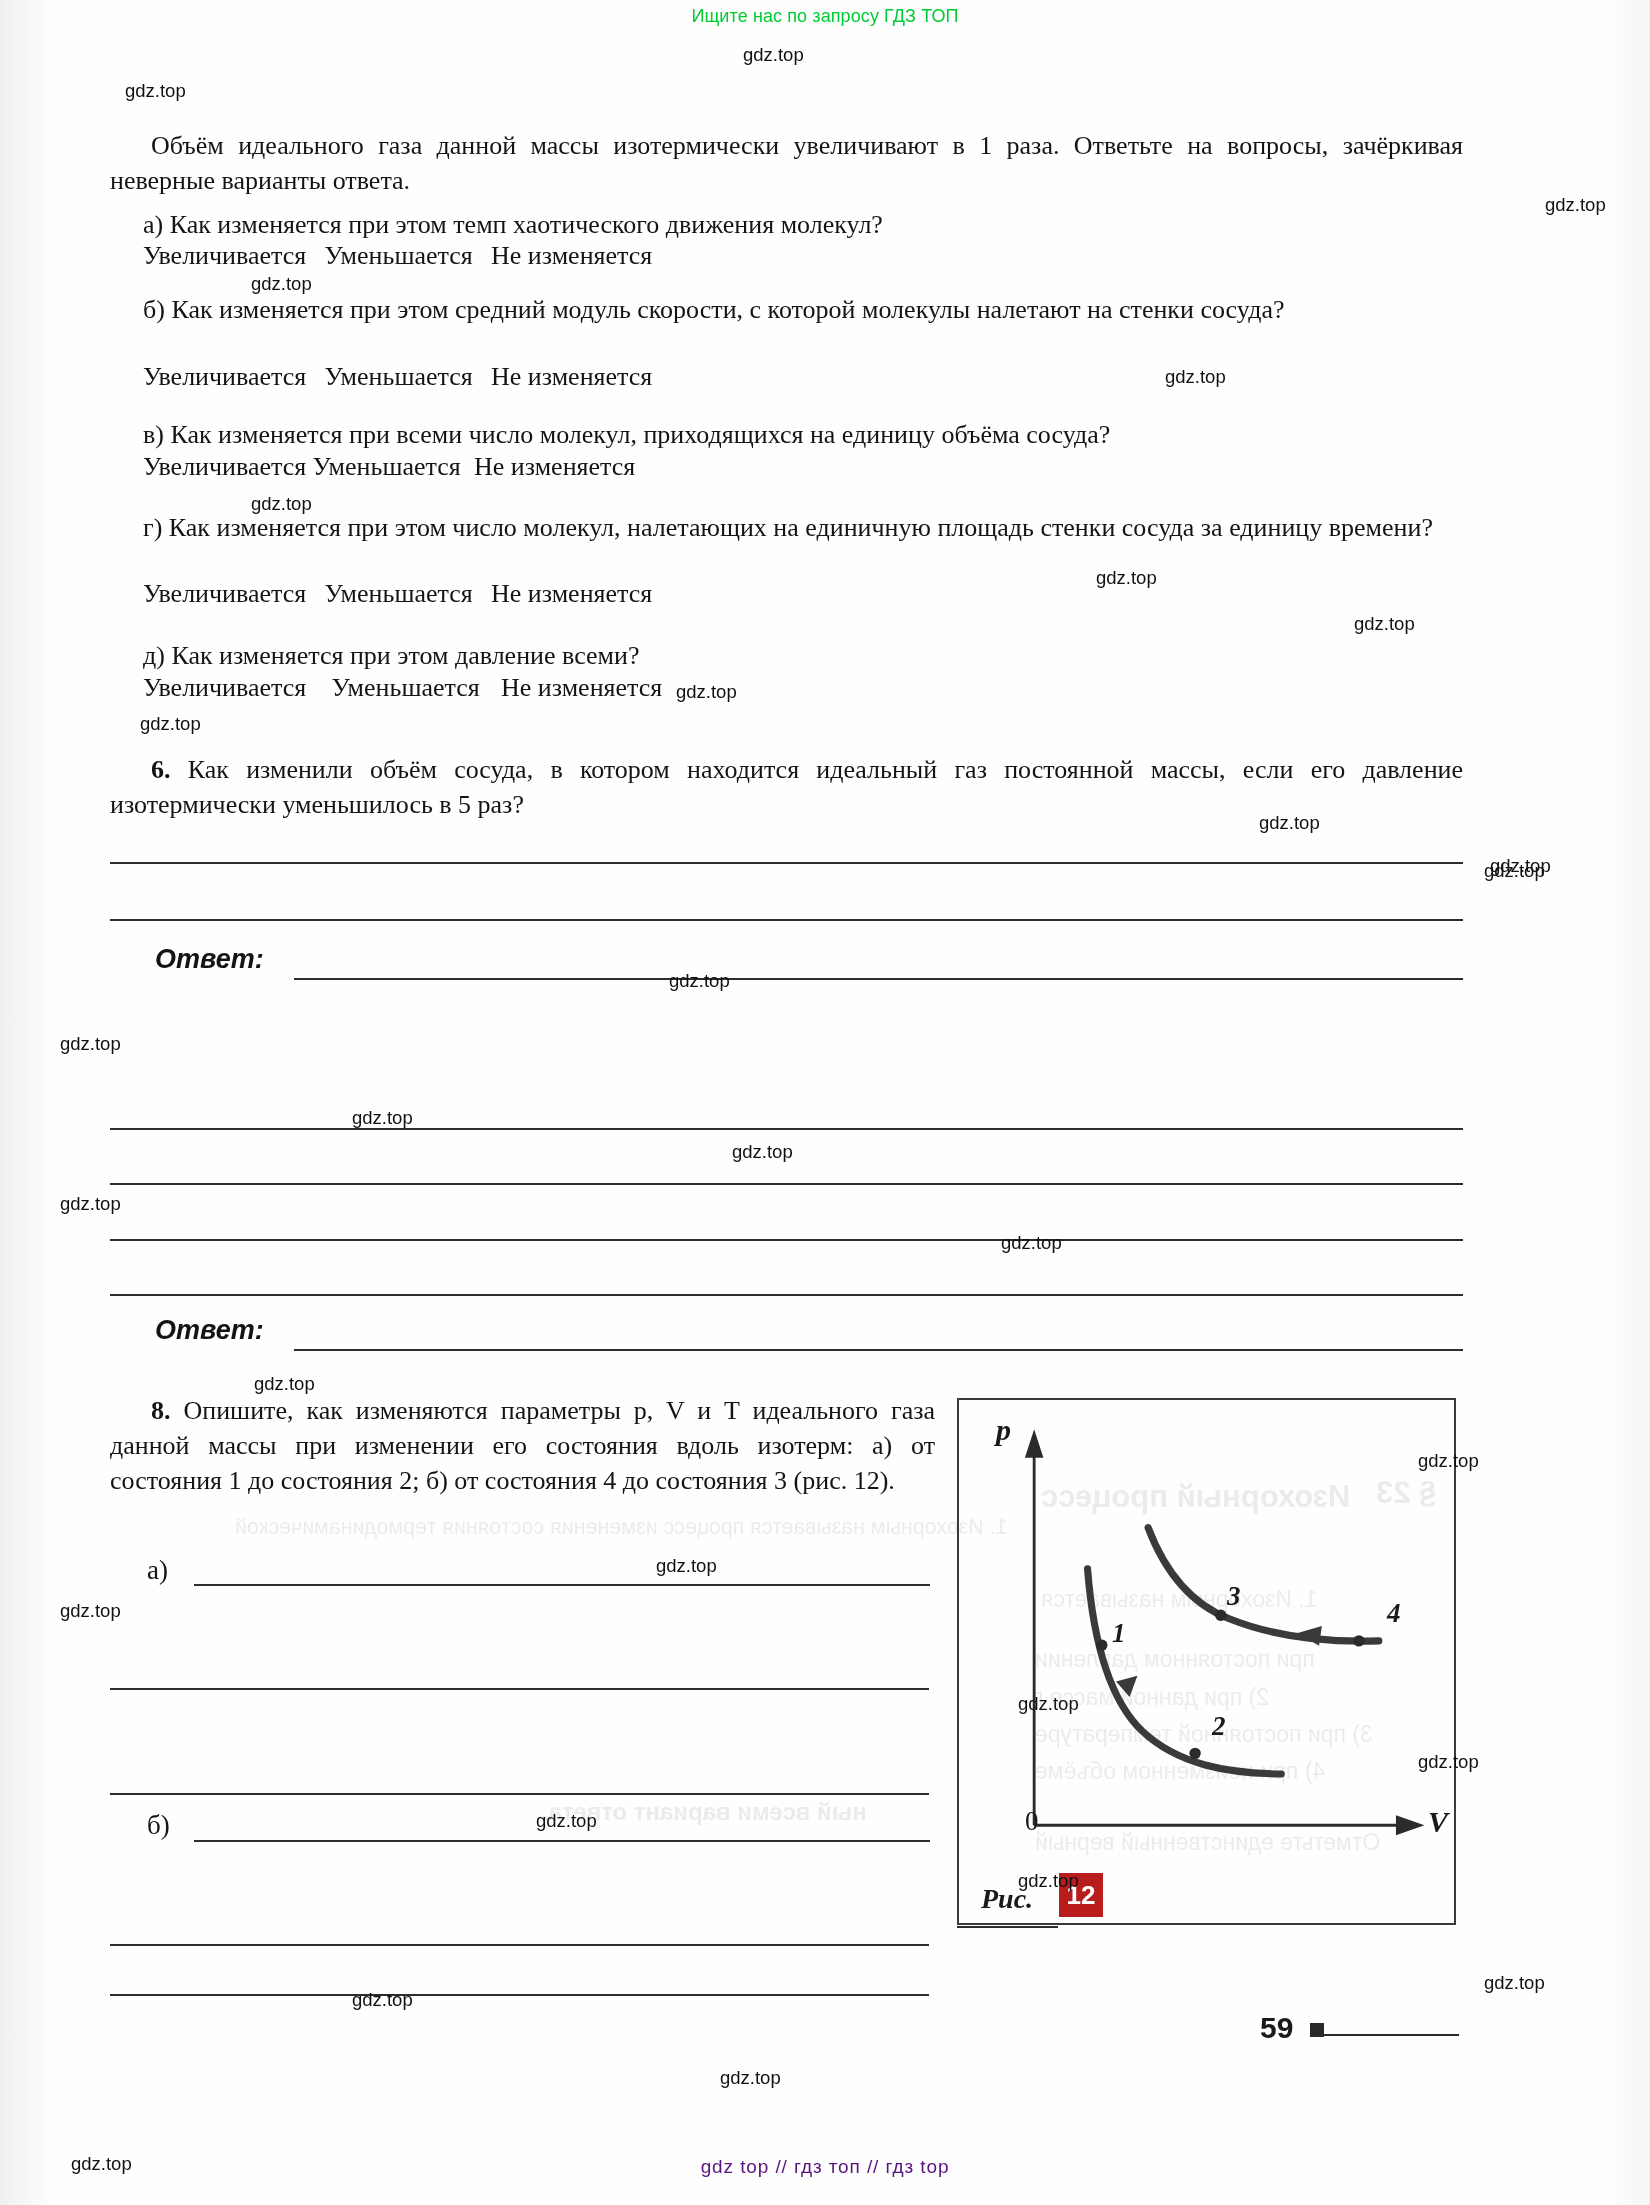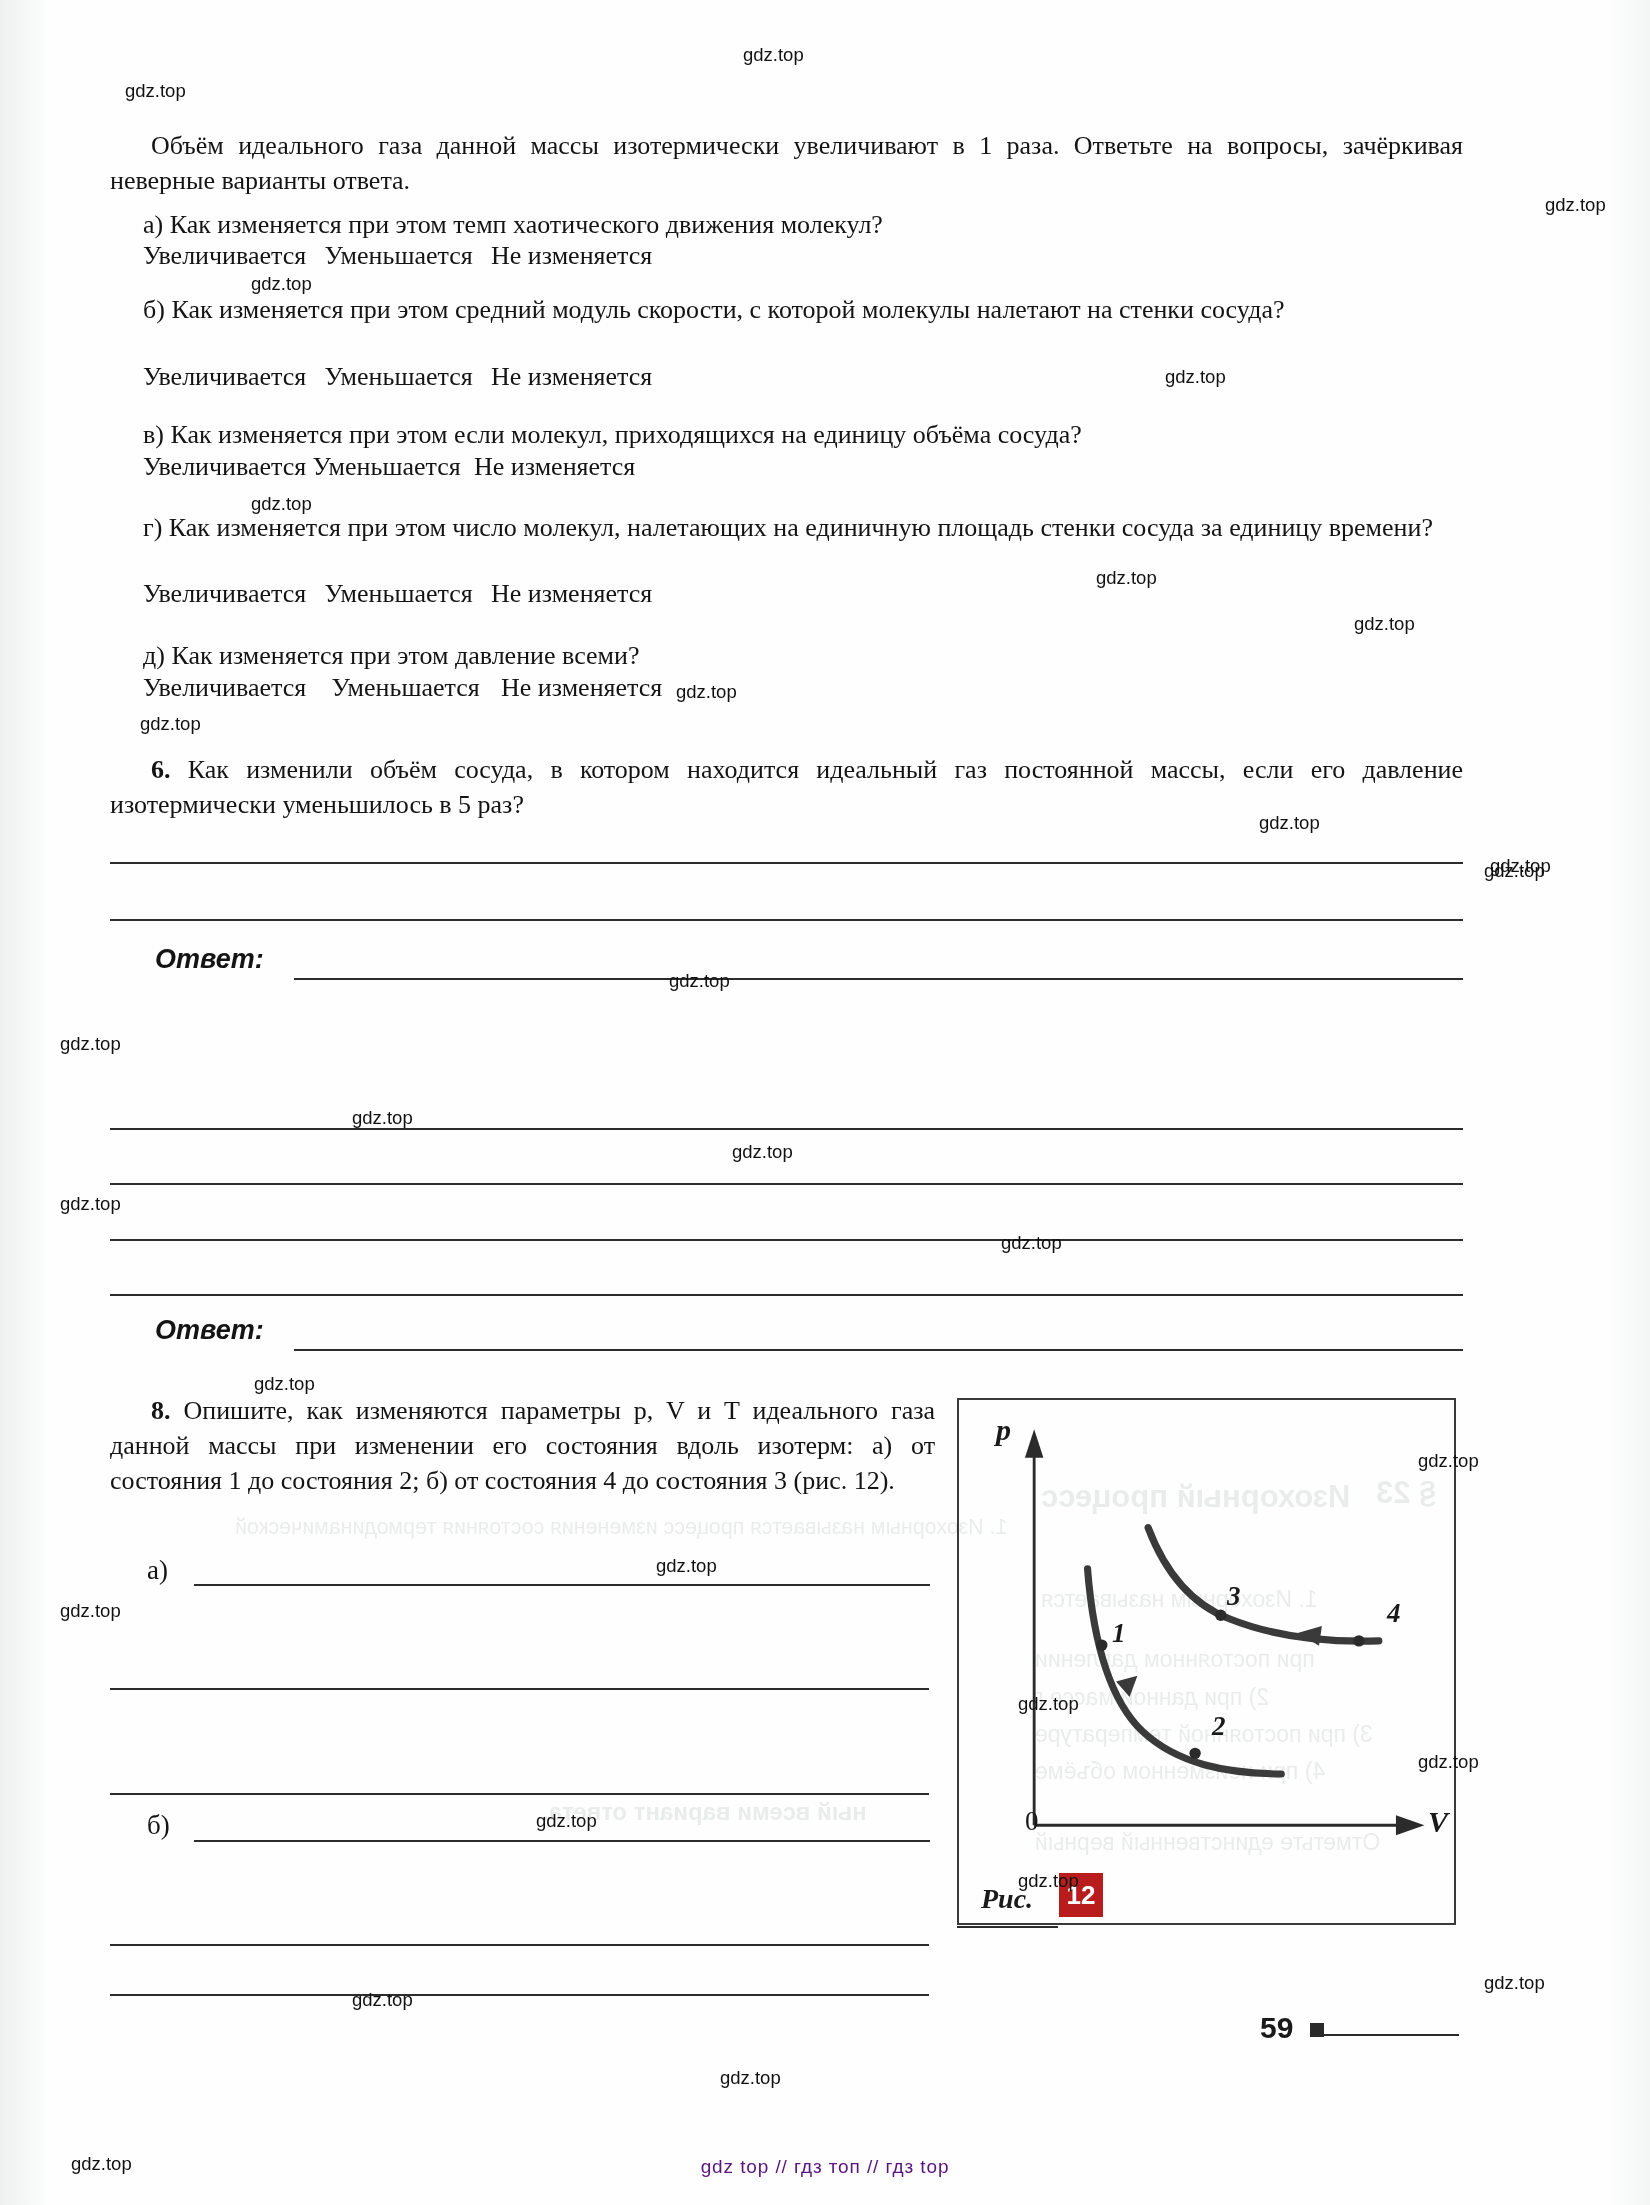--- a/index.html
+++ b/index.html
@@ -206,38 +206,39 @@
 <div class="ghost" style="left:1035px; top:1646px; font-size:23px;">при постоянном давлении</div>
 <div class="ghost" style="left:1035px; top:1684px; font-size:23px;">2) при данной массе г</div>
 <div class="ghost" style="left:1035px; top:1721px; font-size:23px;">3) при постоянной температуре</div>
 <div class="ghost" style="left:1035px; top:1758px; font-size:23px;">4) при неизменном объёме</div>
 <div class="ghost" style="left:1035px; top:1829px; font-size:23px;">Отметьте единственный верный</div>
 <div class="ghost" style="left:542px; top:1798px; font-size:24px; font-weight:bold;">ный всеми вариант ответа.</div>
 <div class="ghost" style="left:235px; top:1515px; font-size:21.4px;">1. Изохорным называется процесс изменения состояния термодинамической</div>
 
 <div class="content">
 
+  <div class="promo">Ищите нас по запросу ГДЗ ТОП</div>
 
   <div class="para" style="left:110px; top:128px; width:1353px; text-indent:41px;">Объём идеального газа данной массы изотермически увеличивают в 1 раза. Ответьте на вопросы, зачёркивая неверные варианты ответа.</div>
 
   <div class="para" style="left:110px; top:207px; width:1353px; text-indent:33px;">а) Как изменяется при этом темп хаотического движения молекул?</div>
   <div class="options" style="left:143px; top:241px;">
     <span style="width:175px;">Увеличивается</span>
     <span style="width:160px;">Уменьшается</span>
     <span>Не изменяется</span>
   </div>
 
   <div class="para" style="left:110px; top:292px; width:1353px; text-indent:33px;">б) Как изменяется при этом средний модуль скорости, с которой молекулы налетают на стенки сосуда?</div>
   <div class="options" style="left:143px; top:362px;">
     <span style="width:175px;">Увеличивается</span>
     <span style="width:160px;">Уменьшается</span>
     <span>Не изменяется</span>
   </div>
 
-  <div class="para" style="left:110px; top:417px; width:1353px; text-indent:33px;">в) Как изменяется при этом если молекул, приходящихся на единицу объёма сосуда?</div>
+  <div class="para" style="left:110px; top:417px; width:1353px; text-indent:33px;">в) Как изменяется при всеми число молекул, приходящихся на единицу объёма сосуда?</div>
   <div class="options" style="left:143px; top:452px;">
     <span style="width:163px;">Увеличивается</span>
     <span style="width:155px;">Уменьшается</span>
     <span>Не изменяется</span>
   </div>
 
   <div class="para" style="left:110px; top:510px; width:1353px; text-indent:33px; text-align:justify;">г) Как изменяется при этом число молекул, налетающих на единичную площадь стенки сосуда за единицу времени?</div>
   <div class="options" style="left:143px; top:579px;">
     <span style="width:175px;">Увеличивается</span>
     <span style="width:160px;">Уменьшается</span>

